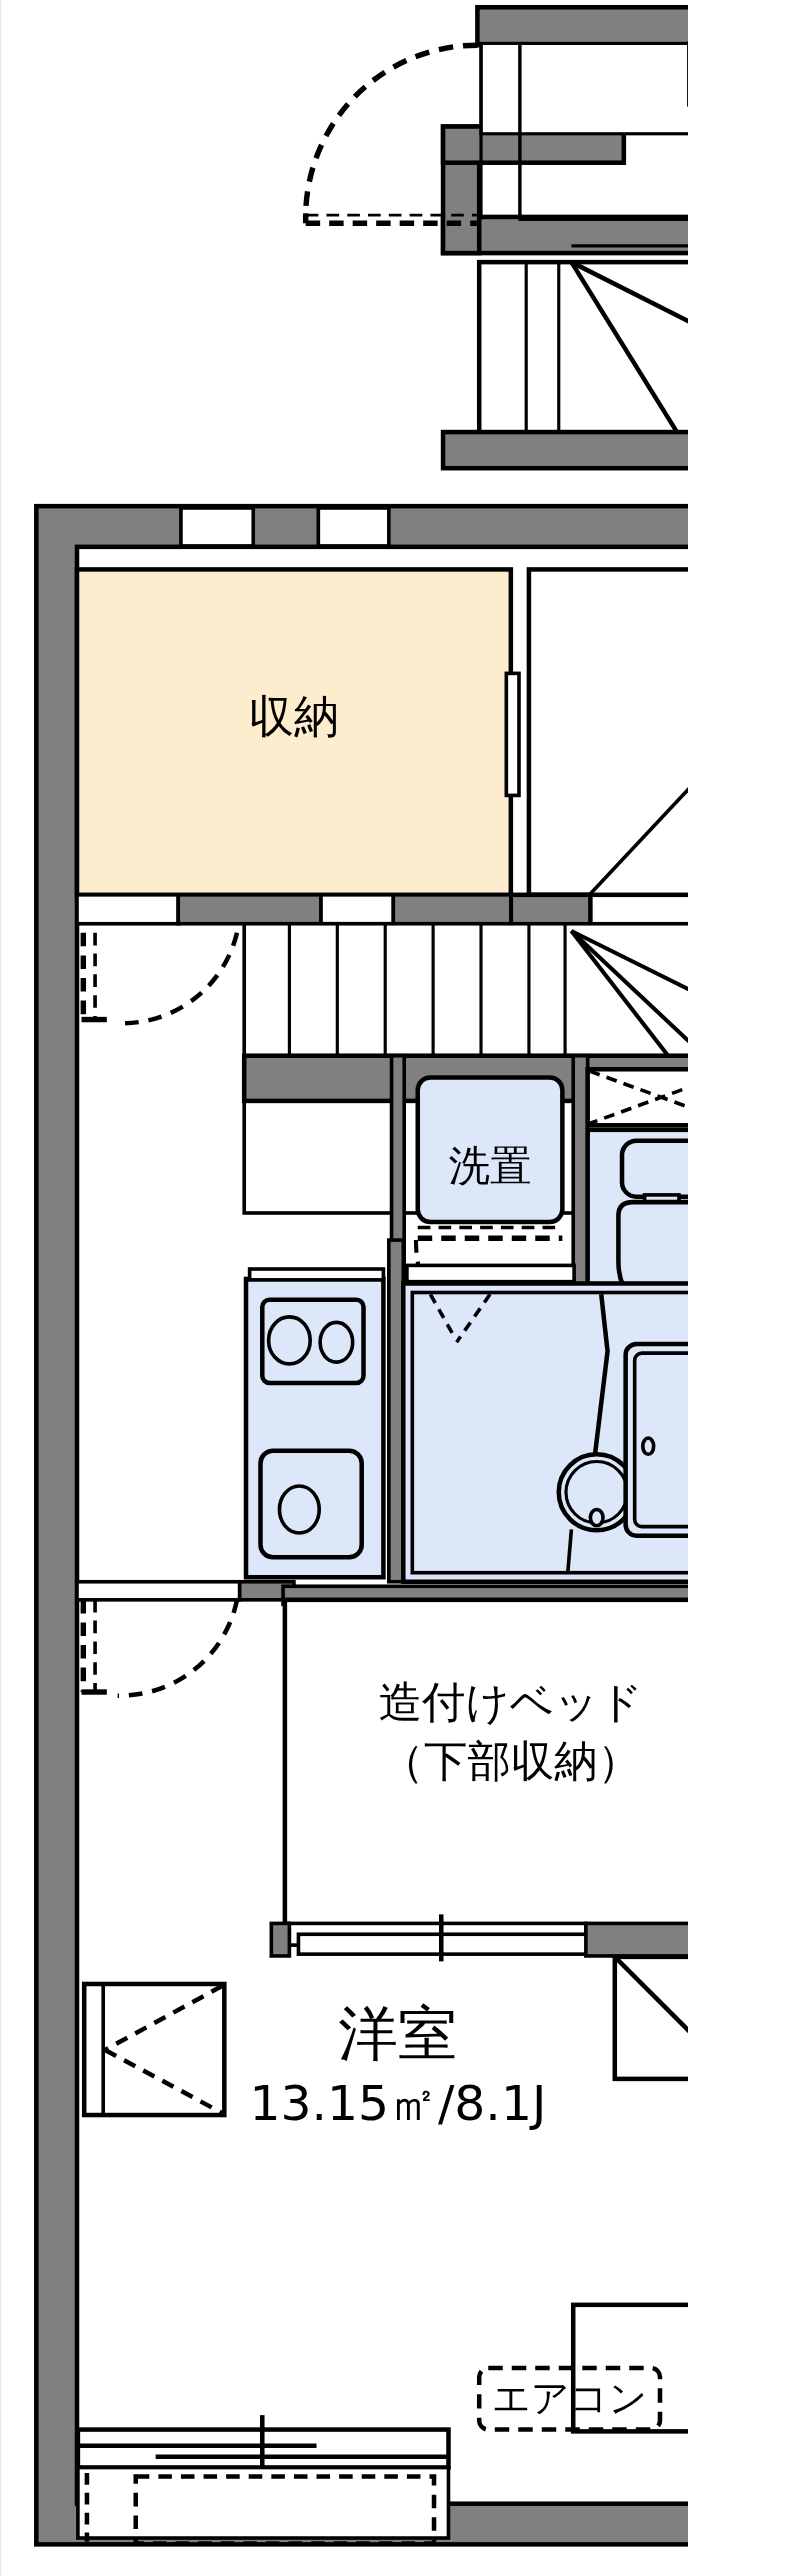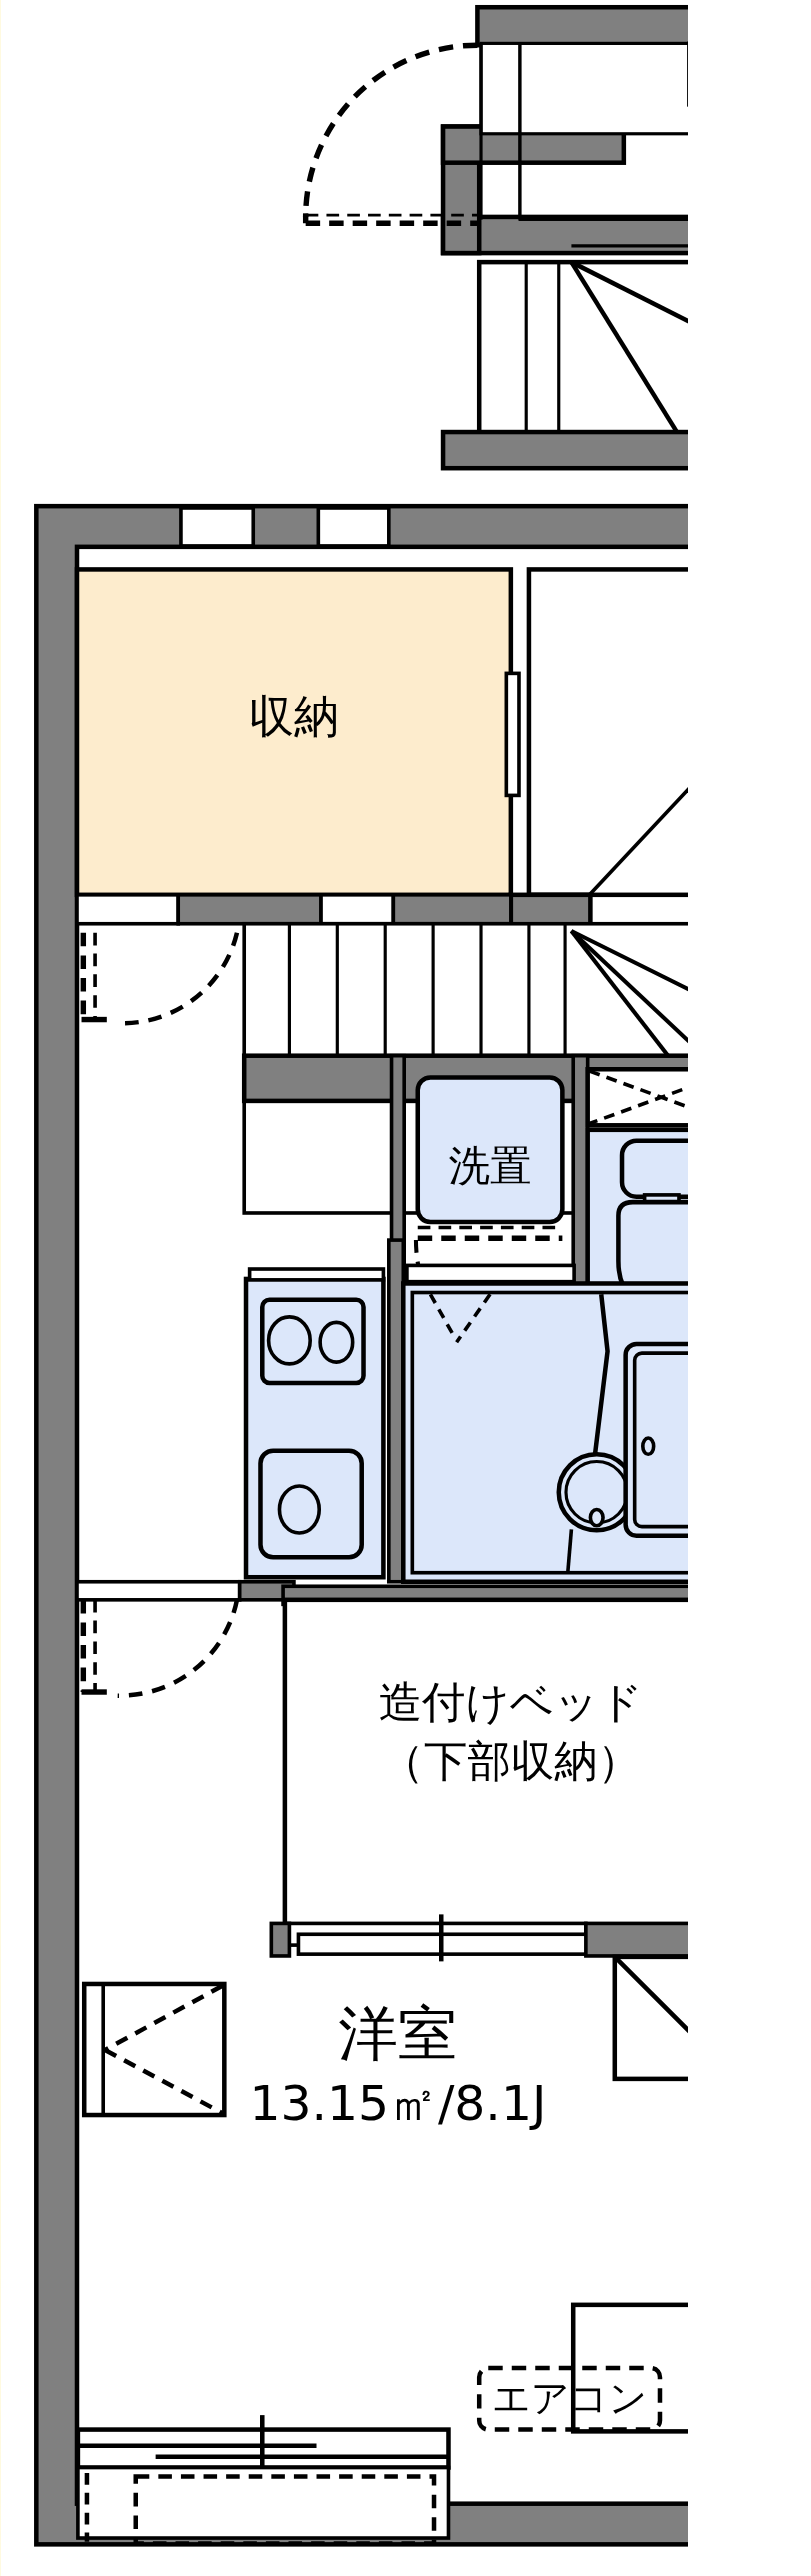--- a/index.html
+++ b/index.html
@@ -1,17 +1,17 @@
 <!DOCTYPE html>
 <html style="font-size:14.5px"><head>
 <meta charset="utf-8">
 <style>
   html,body{margin:0;padding:0;background:#ffffff;}
   body{font-family:"Liberation Sans","DejaVu Sans",sans-serif;}
-  #plan-root{position:relative;width:688px;height:2576px;background:#fde047;overflow:hidden;}
+  #plan-root{position:relative;width:688px;height:2576px;background:#a16207;overflow:hidden;}
   svg{display:block;}
   .lbl{font-family:"DejaVu Sans","Liberation Sans",sans-serif;fill:#000;}
 </style>
 </head>
 <body>
 
 <div id="plan-root">
 <svg width="812" height="2576" viewBox="0 0 898 2850" xmlns="http://www.w3.org/2000/svg">
 
   <rect x="0" y="0" width="898" height="2850" fill="#ffffff"></rect>

